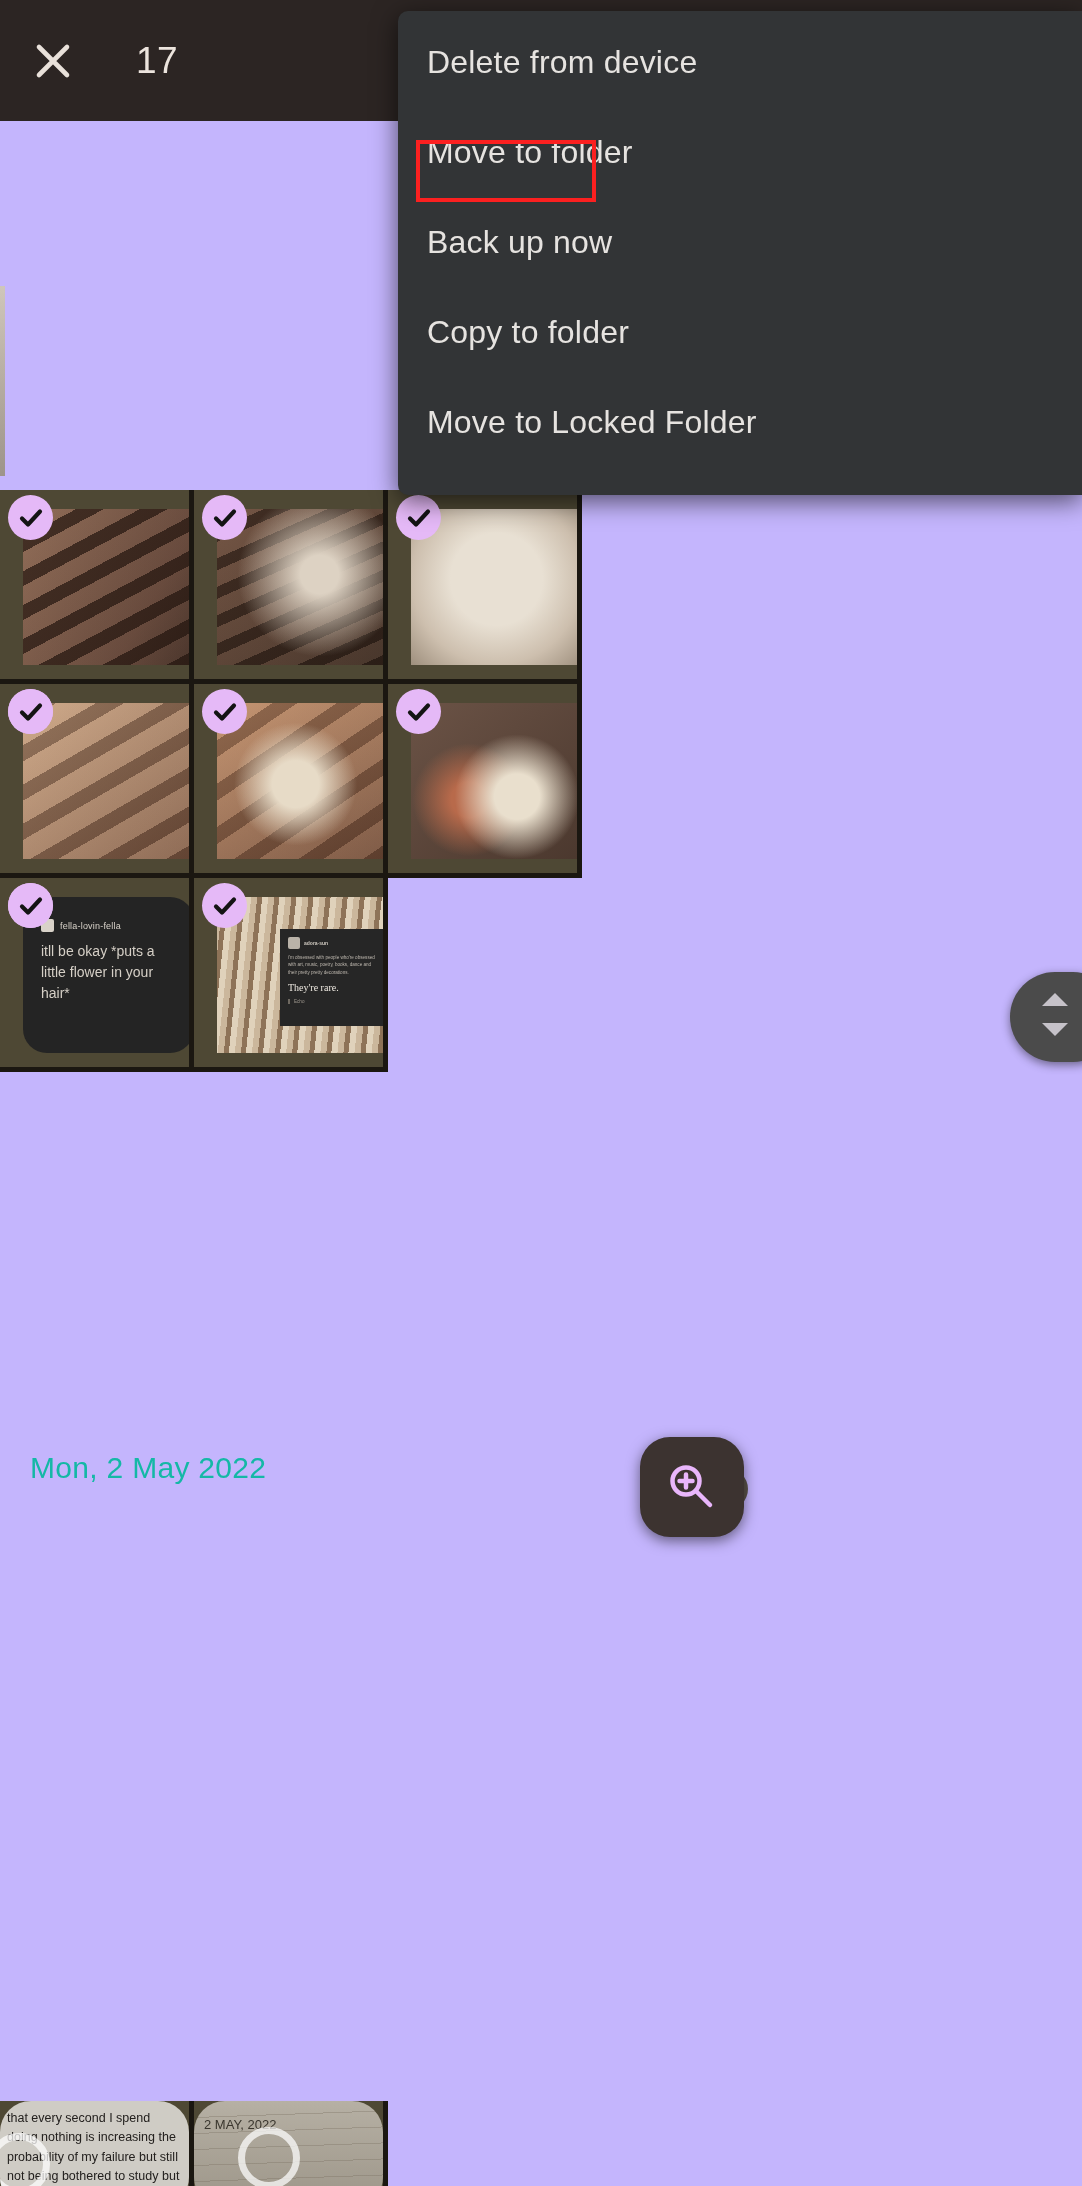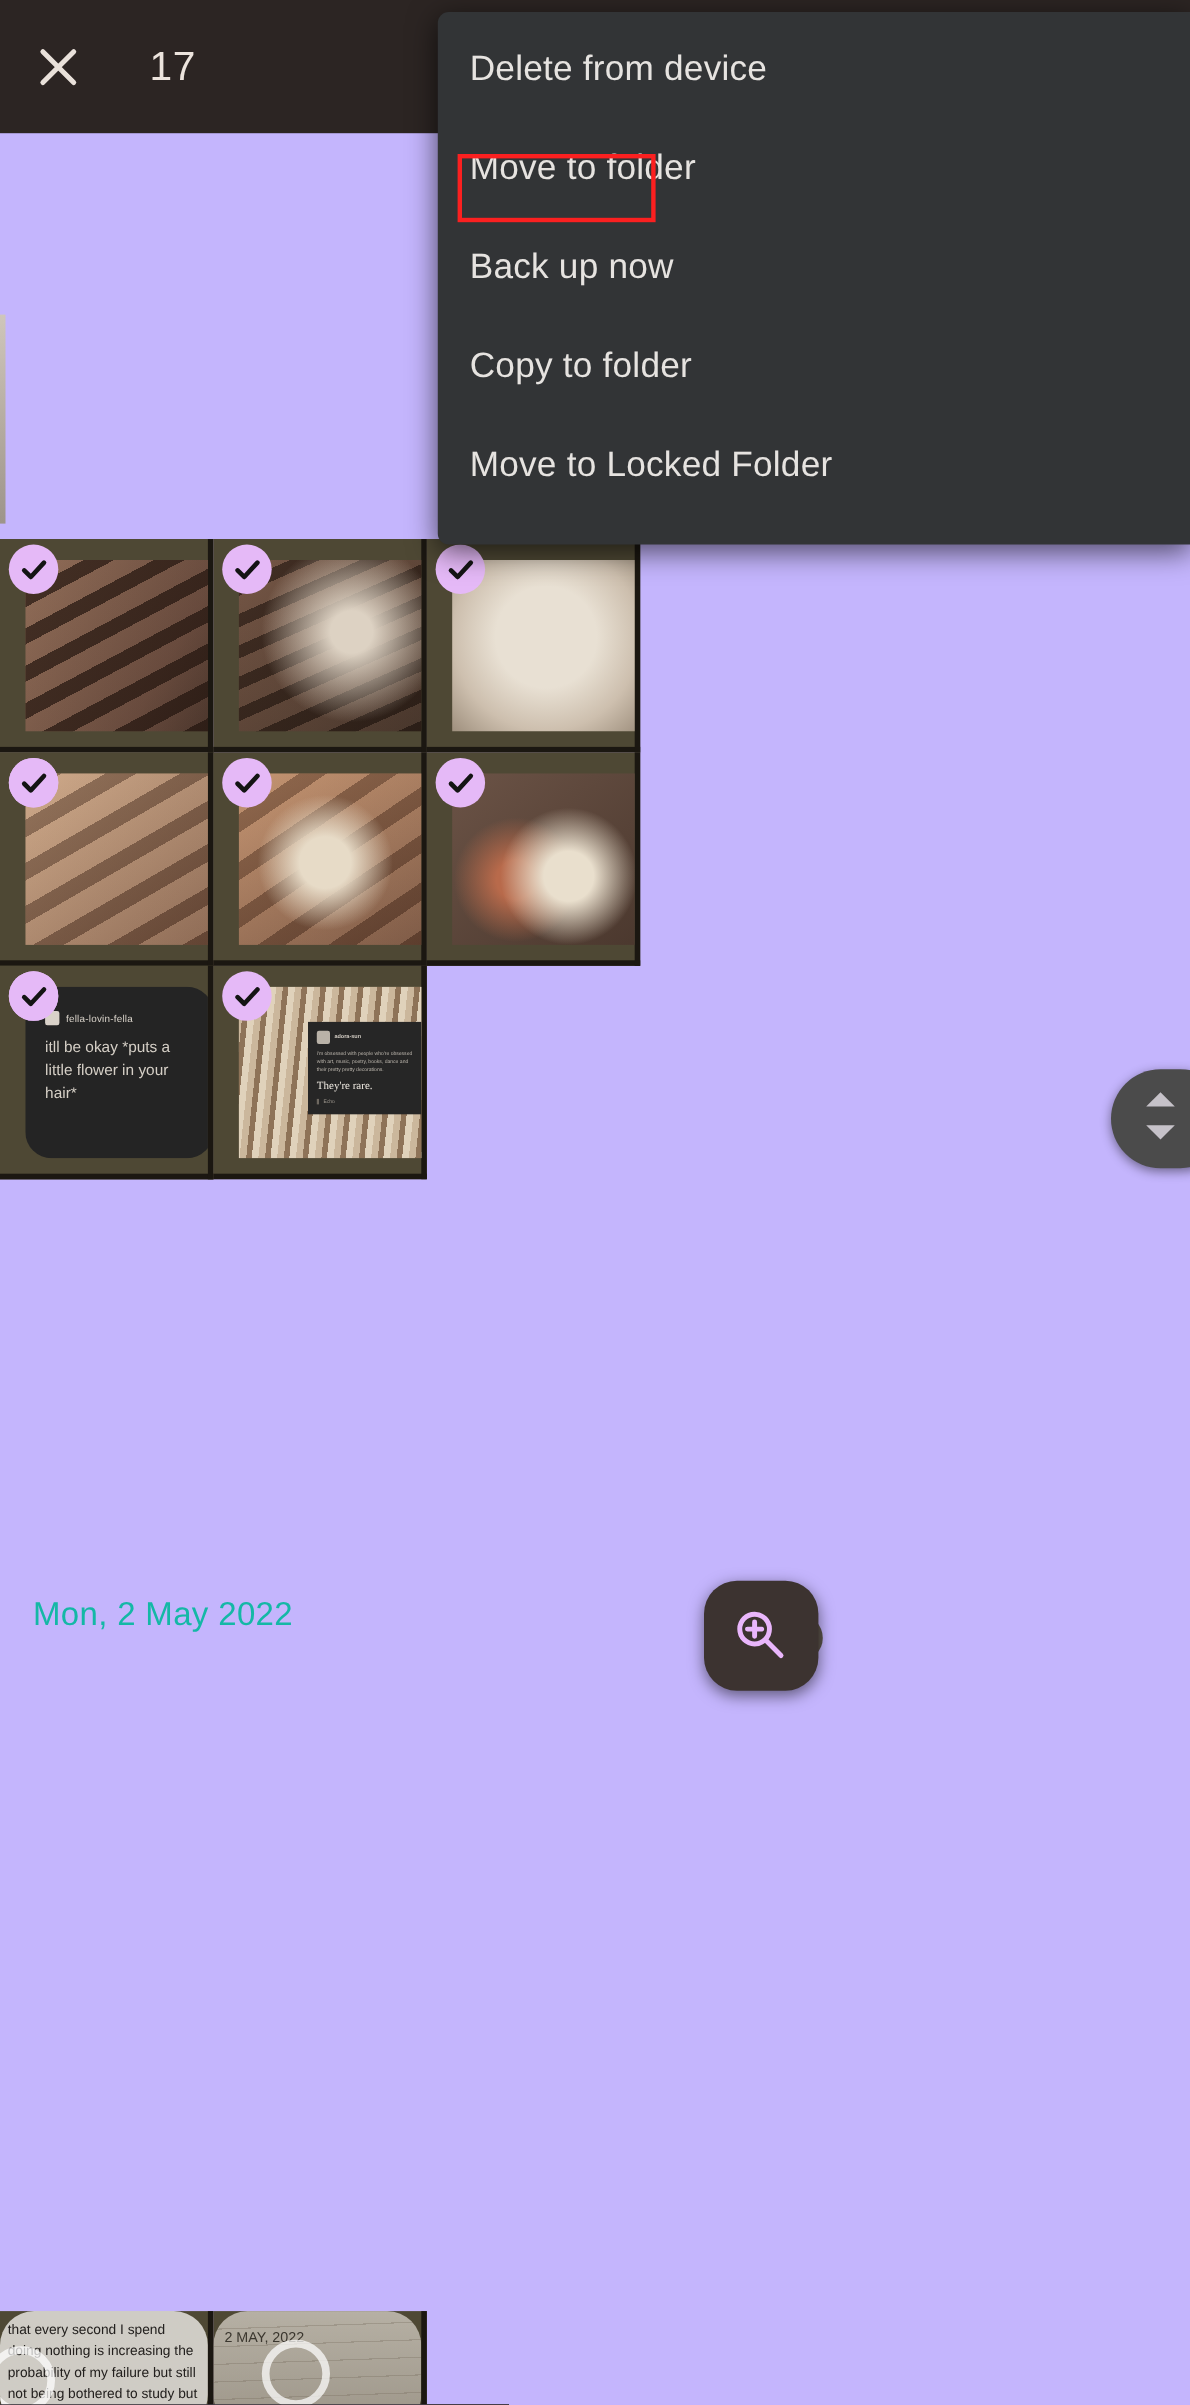--- a/index.html
+++ b/index.html
@@ -149,21 +149,21 @@
     line-height: 1.5;
     color: #d5cfc6;
   }
 
   
   .quote-card {
     position: absolute;
     right: 0; top: 32px;
     width: 108px;
     background: #262626;
-    padding: 8px 7px 9px 8px;
+    padding: 8px 7px 22px 8px;
   }
   .quote-head { display:flex; align-items:center; gap:4px; }
   .quote-avatar { width:12px;height:12px;border-radius:2px;background:#b9b2a8;flex:none; }
   .quote-user { font-size:5px;color:#cfc9c0;font-weight:bold;white-space:nowrap; }
   .quote-text { margin-top:5px;font-size:4.6px;line-height:1.6;color:#bdb7ae; }
   .quote-big { margin-top:6px;font-size:10px;color:#efeae2;font-family:"Liberation Serif",serif; }
   .quote-foot { margin-top:6px;font-size:4.6px;color:#9d968d;border-left:2px solid #6e6860;padding-left:4px; }
 
   
   #date-label {

